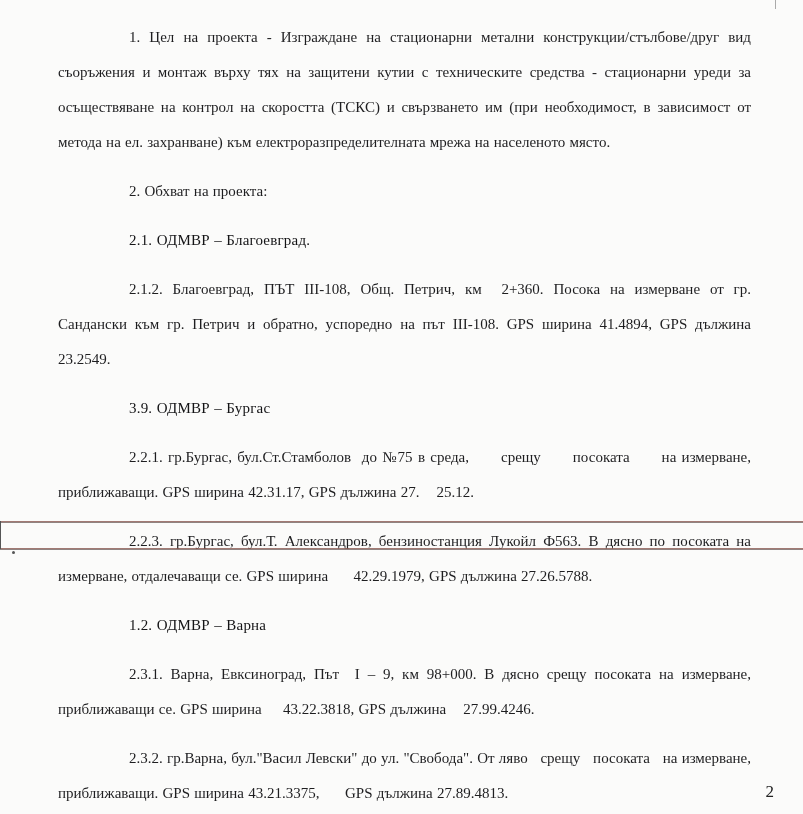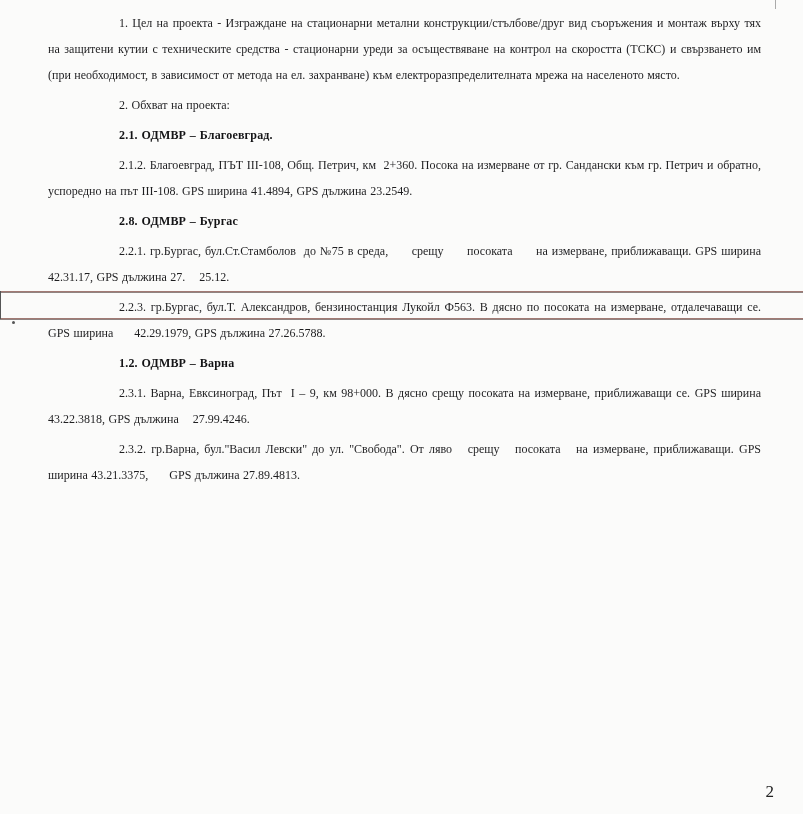--- a/index.html
+++ b/index.html
@@ -6,30 +6,30 @@
   body{
     width:803px;height:814px;
     background:#fbfbfa;
     font-family:"Liberation Serif","DejaVu Serif",serif;
     color:#1e1e20;
     position:relative;
     overflow:hidden;
   }
   .content{padding:6px 38px 0 44px}
   .para{
-    font-size:12px;
-    line-height:26px;
+    font-size:15px;
+    line-height:35px;
     text-align:justify;
     text-indent:71px;
     white-space:pre-wrap;
-    margin:4px;
+    margin:14px;
     word-spacing:0.5px;
   }
   .heading{
-    font-weight:bold;
+    font-weight:normal;
     text-align:left;
     color:#141416;
     letter-spacing:0.2px;
   }
   .para-wrap{position:relative}
   
   .scan-line{
     position:absolute;
     left:-44px;width:803px;height:2px;
     background:linear-gradient(to bottom,#96544a,#6b6b6b);
@@ -75,21 +75,21 @@
   <div class="para">2. Обхват на проекта:</div>
 
 
   <div class="para heading">2.1. ОДМВР – Благоевград.</div>
 
 
   <div class="para">2.1.2. Благоевград, ПЪТ III-108, Общ. Петрич, км  2+360. Посока на измерване от гр. Сандански към гр. Петрич и обратно, успоредно на път III-108. GPS ширина 41.4894, GPS дължина 23.2549.</div>
 
 
 
-  <div class="para heading">2.8. ОДМВР – Бургас</div>
+  <div class="para heading">3.9. ОДМВР – Бургас</div>
 
   <div class="para">2.2.1. гр.Бургас, бул.Ст.Стамболов  до №75 в среда,      срещу      посоката      на измерване, приближаващи. GPS ширина 42.31.17, GPS дължина 27.    25.12.</div>
 
 
   <div class="para-wrap">
     <div class="para">2.2.3. гр.Бургас, бул.Т. Александров, бензиностанция Лукойл Ф563. В дясно по посоката на измерване, отдалечаващи се. GPS ширина      42.29.1979, GPS дължина 27.26.5788.</div>
     <div class="scan-line" style="top:-3px"></div>
     <div class="scan-line" style="top:24px"></div>
     <div class="scan-vtick" style="left:-44px;top:-3px;height:28px"></div>
     <div class="scan-dot" style="left:-32px;top:27px"></div>

